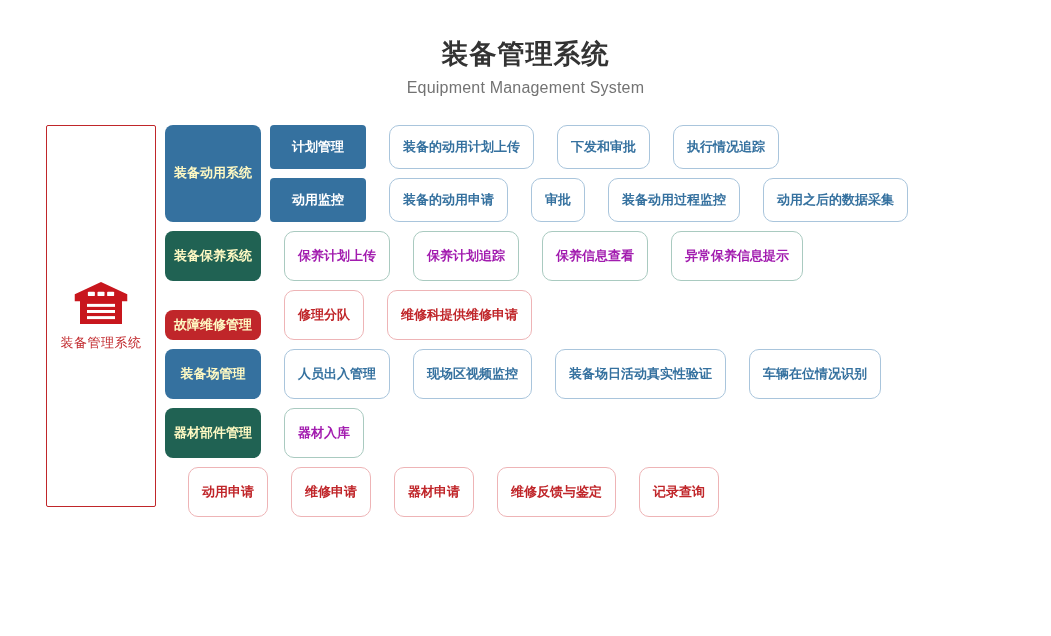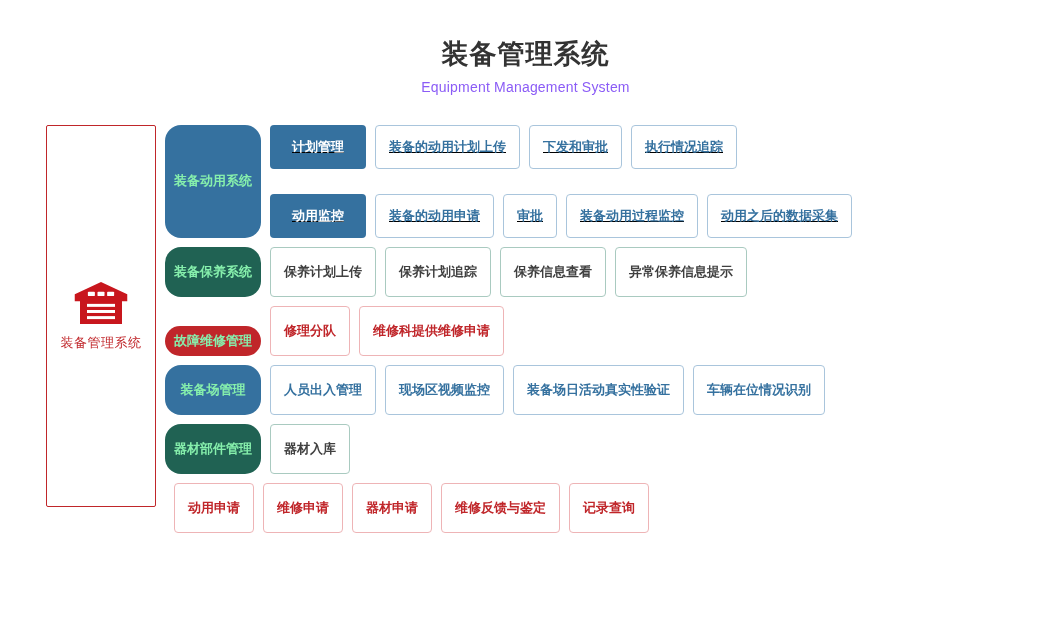--- a/index.html
+++ b/index.html
@@ -10,21 +10,21 @@
     overflow:hidden;
     position:relative;
   }
   
   .header{ text-align:center; padding-top:38px; }
   .title{
     font-size:27px; font-weight:bold; color:#333333;
     letter-spacing:1px; line-height:1.2;
   }
   .subtitle{
-    font-size:14px; color:#8b5cf6; margin-top:9px; letter-spacing:.2px;
+    font-size:16px; color:#737373; margin-top:9px; letter-spacing:.2px;
   }
 
   
   .diagram{
     position:absolute; left:0; top:125px; width:1051px;
   }
   .diagram-inner{ display:flex; align-items:flex-start; }
 
   
   .root-panel{
@@ -44,56 +44,56 @@
     letter-spacing:.5px;
   }
 
   
   .rows{ margin-left:9px; flex:1 1 auto; }
   .row{ display:flex; align-items:stretch; margin-bottom:9px; }
 
   
   .cat{
     width:96px; flex:0 0 96px;
-    border-radius:16px;
-    color:#86efac; font-size:13px; font-weight:bold;
+    border-radius:8px;
+    color:#fef9c3; font-size:13px; font-weight:bold;
     display:flex; align-items:center; justify-content:center;
     text-align:center; line-height:1.25;
     box-sizing:border-box; padding:2px 4px;
   }
   .cat.blue{ background:#35719f; }
   .cat.green{ background:#206253; }
   .cat.red{ background:#c0262a;margin-top:20px; }
 
   
-  .subrows{ flex:1 1 auto; display:flex; flex-direction:column; gap:25px;text-decoration:underline; }
+  .subrows{ flex:1 1 auto; display:flex; flex-direction:column; gap:9px; }
   .subrow{ display:flex; align-items:stretch; }
 
   
   .subcat{
     width:96px; flex:0 0 96px; min-height:44px;
     border-radius:4px;
     color:#ffffff; font-size:13px; font-weight:bold;
     display:flex; align-items:center; justify-content:center;
     text-align:center; box-sizing:border-box; padding:2px 4px;
     margin-left:9px;
   }
   .subcat.blue{ background:#35719f; }
 
   
   .leaf{
     min-height:44px;
-    border-radius:4px; background:#ffffff;
+    border-radius:10px; background:#ffffff;
     display:flex; align-items:center; justify-content:center;
     text-align:center; font-size:13px; font-weight:bold;
     box-sizing:border-box; padding:4px 13px;
-    margin-left:9px; white-space:nowrap;
+    margin-left:23px; white-space:nowrap;
   }
   .leaf.blue{ border:1.3px solid #a9c5dc; color:#35719f; }
-  .leaf.green{ border:1.3px solid #a9cac0; color:#404040; }
+  .leaf.green{ border:1.3px solid #a9cac0; color:#a21caf; }
   .leaf.red{ border:1.3px solid #eeb4b6; color:#c0262a; }
 
   .tall{ min-height:50px; }
 </style>
 </head>
 <body>
 
 <div class="header">
   <div class="title">装备管理系统</div>
   <div class="subtitle">Equipment Management System</div>

